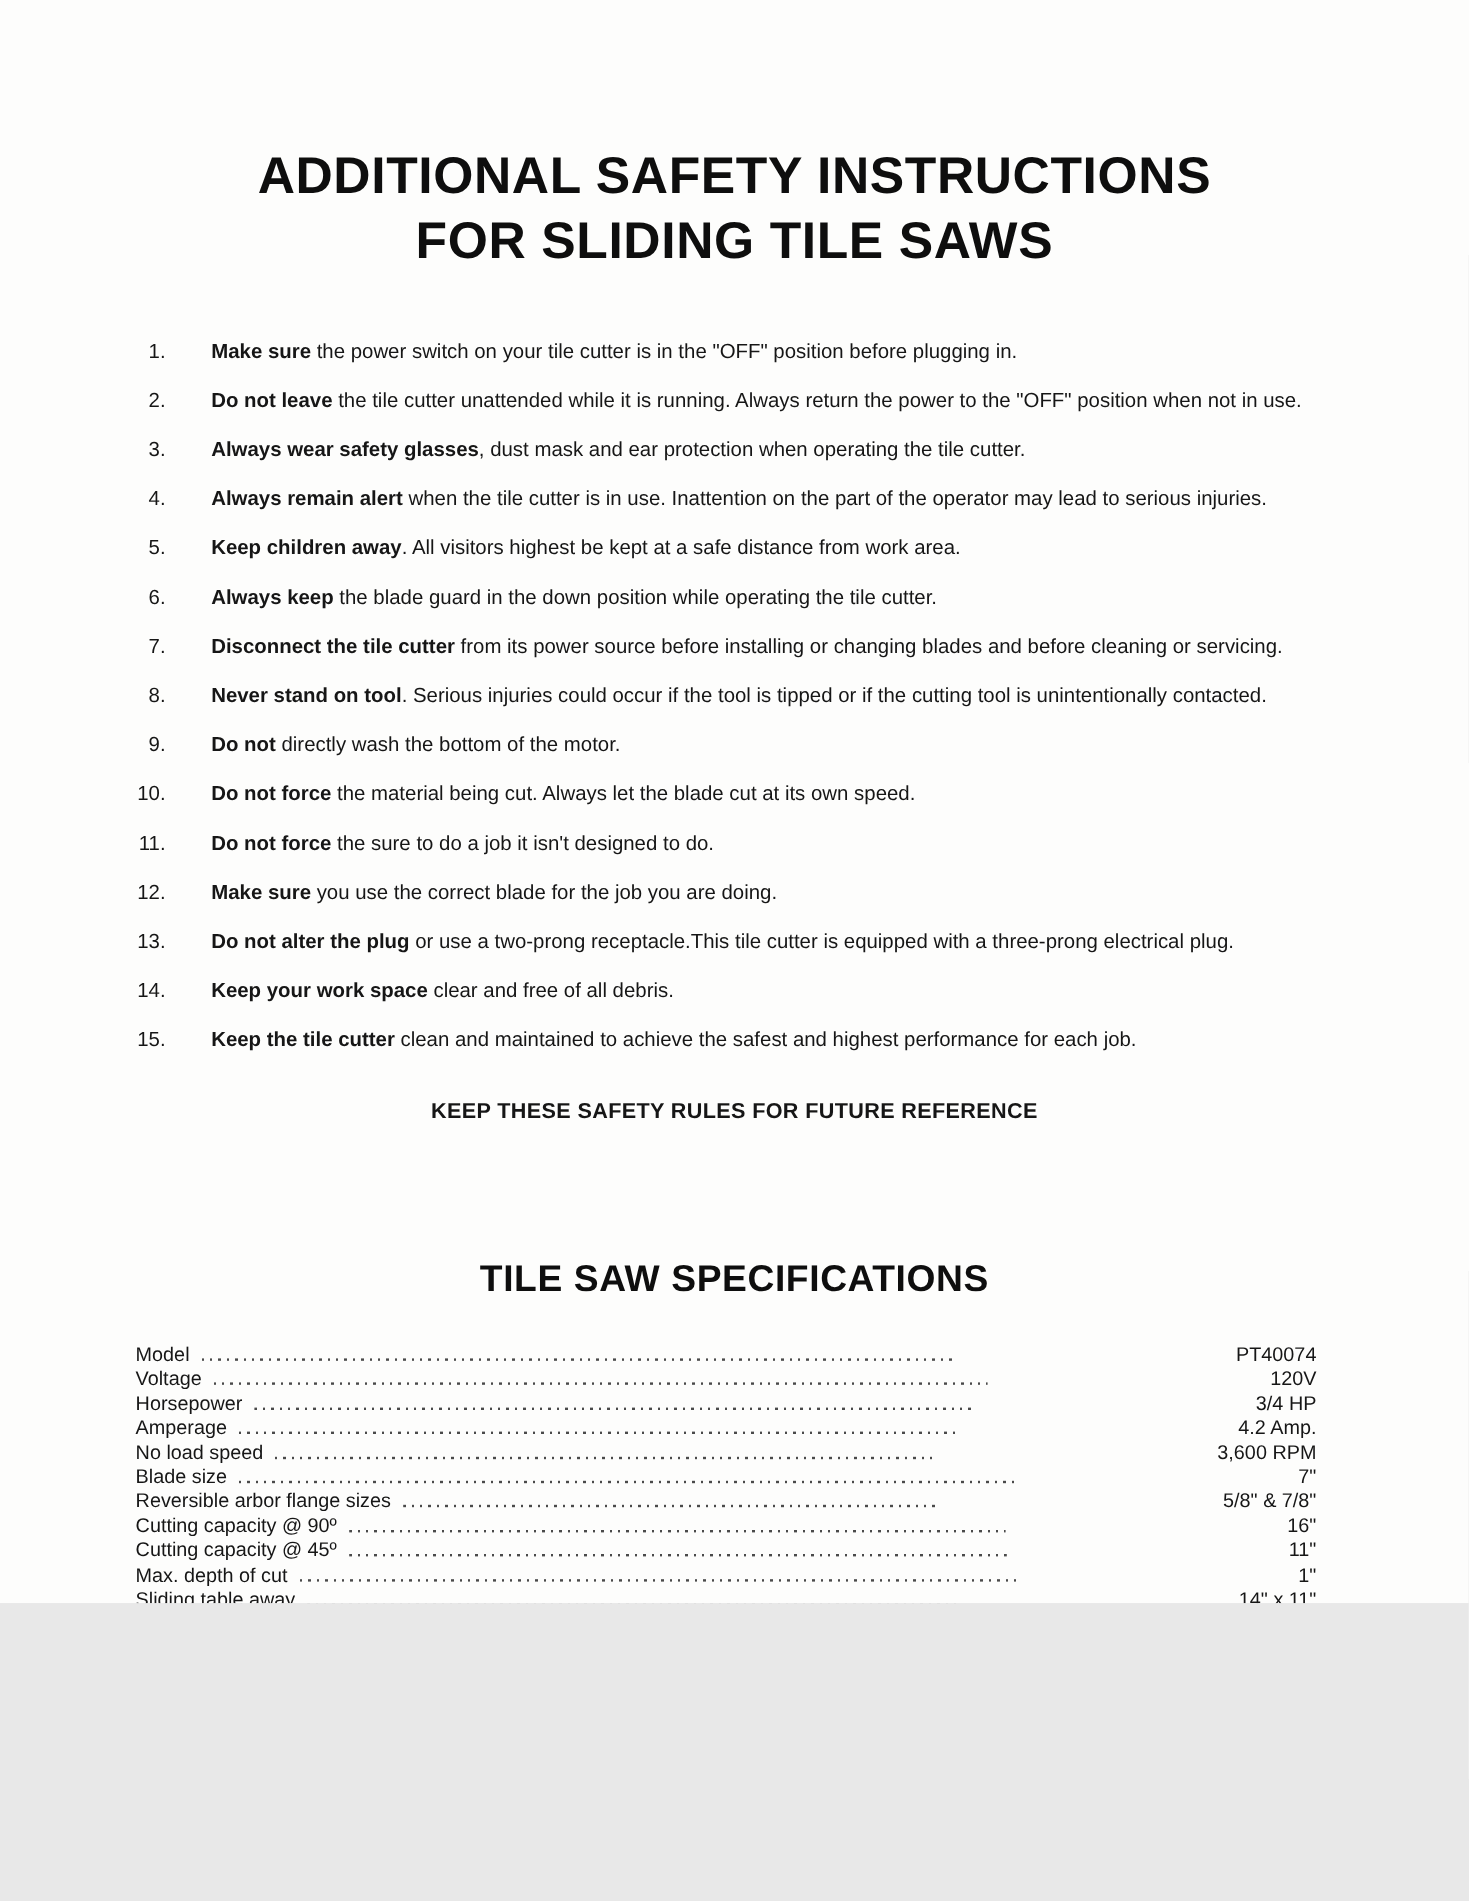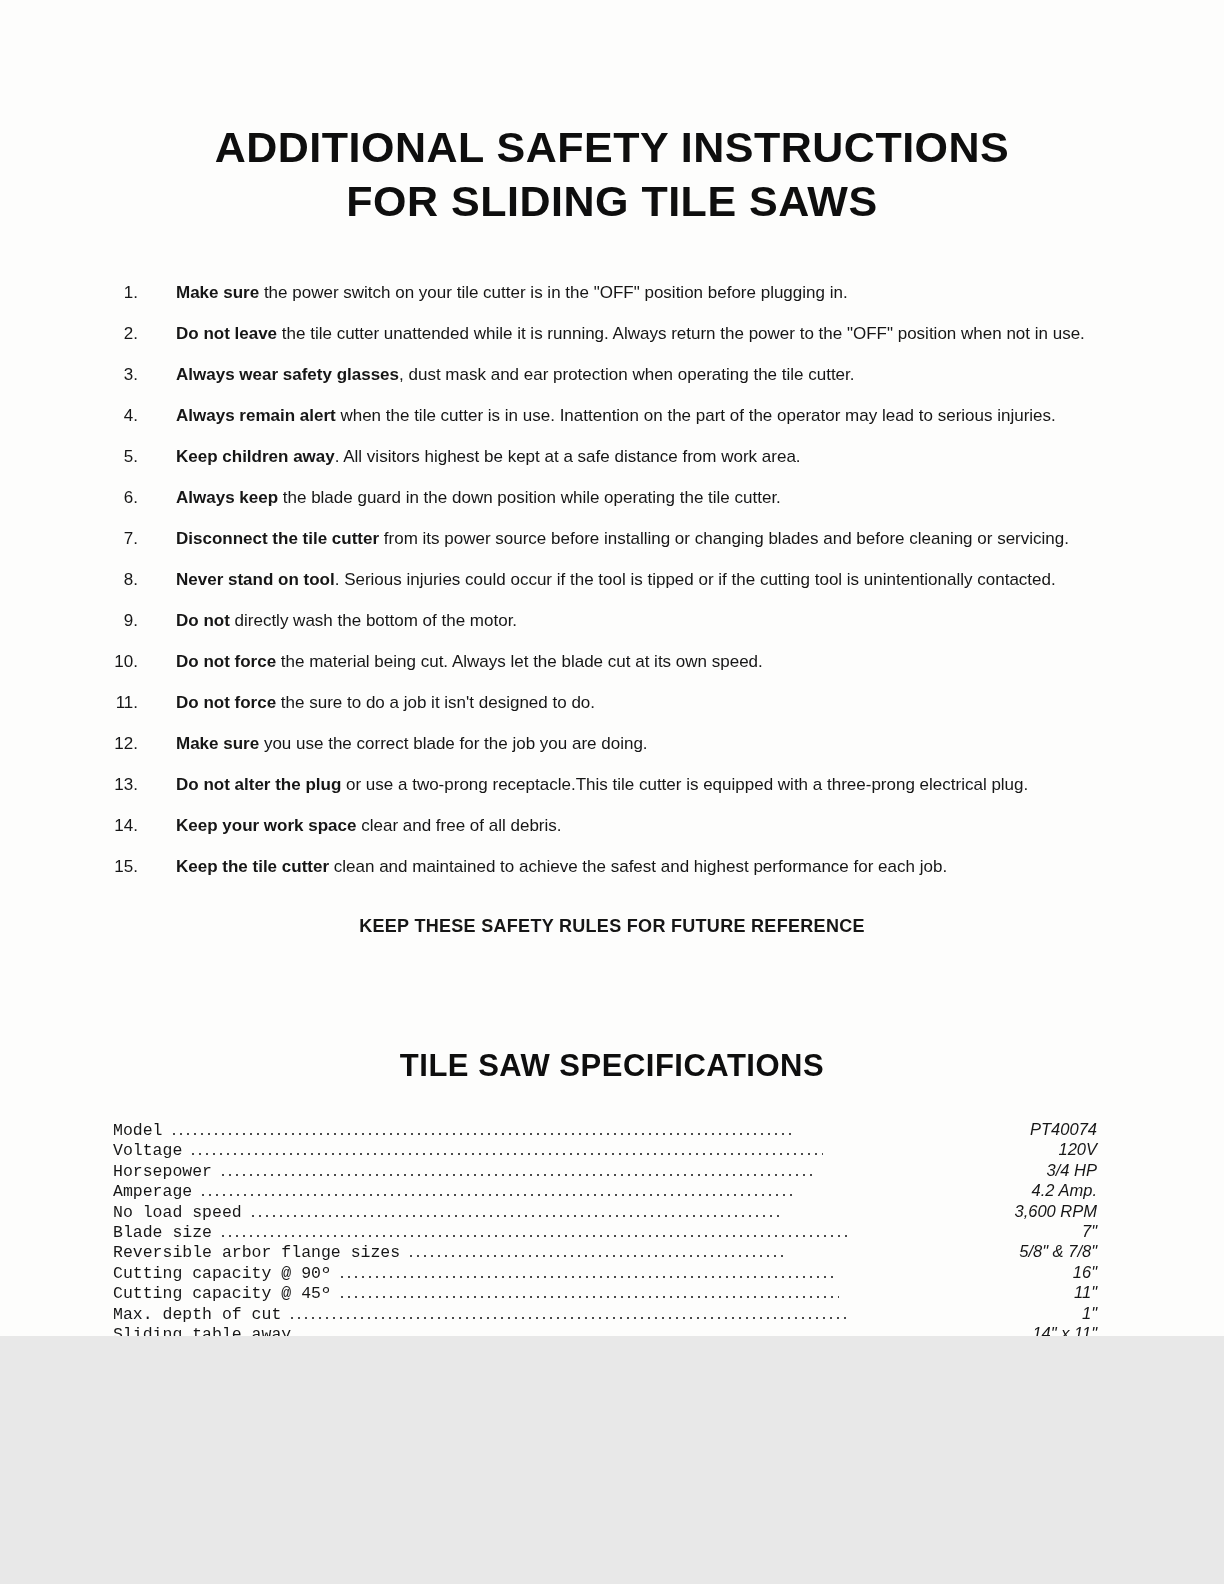--- a/index.html
+++ b/index.html
@@ -56,28 +56,28 @@
   .spec-table{
     position:absolute;top:1119px;left:113px;width:984px;
   }
   .spec-row{
     display:flex;
     align-items:baseline;
     font-size:16.5px;
     line-height:20.4px;
     height:20.4px;
   }
-  .spec-label{white-space:nowrap;font-family:Liberation Mono, monospace;}
+  .spec-label{white-space:nowrap;}
   .spec-leader{
     flex:1 1 auto;
     height:2px;
     margin:0 235px 0 10px;
     background-image:repeating-linear-gradient(to right,#4a4a4a 0 2px,transparent 2px 7px);
   }
-  .spec-value{white-space:nowrap;text-align:right;font-style:italic;}
+  .spec-value{white-space:nowrap;text-align:right;}
   .footer-line{
     position:absolute;
     left:127px;top:1572px;
     width:142px;height:3px;
   }
 </style>
 </head>
 <body>
 
 <div class="page">

